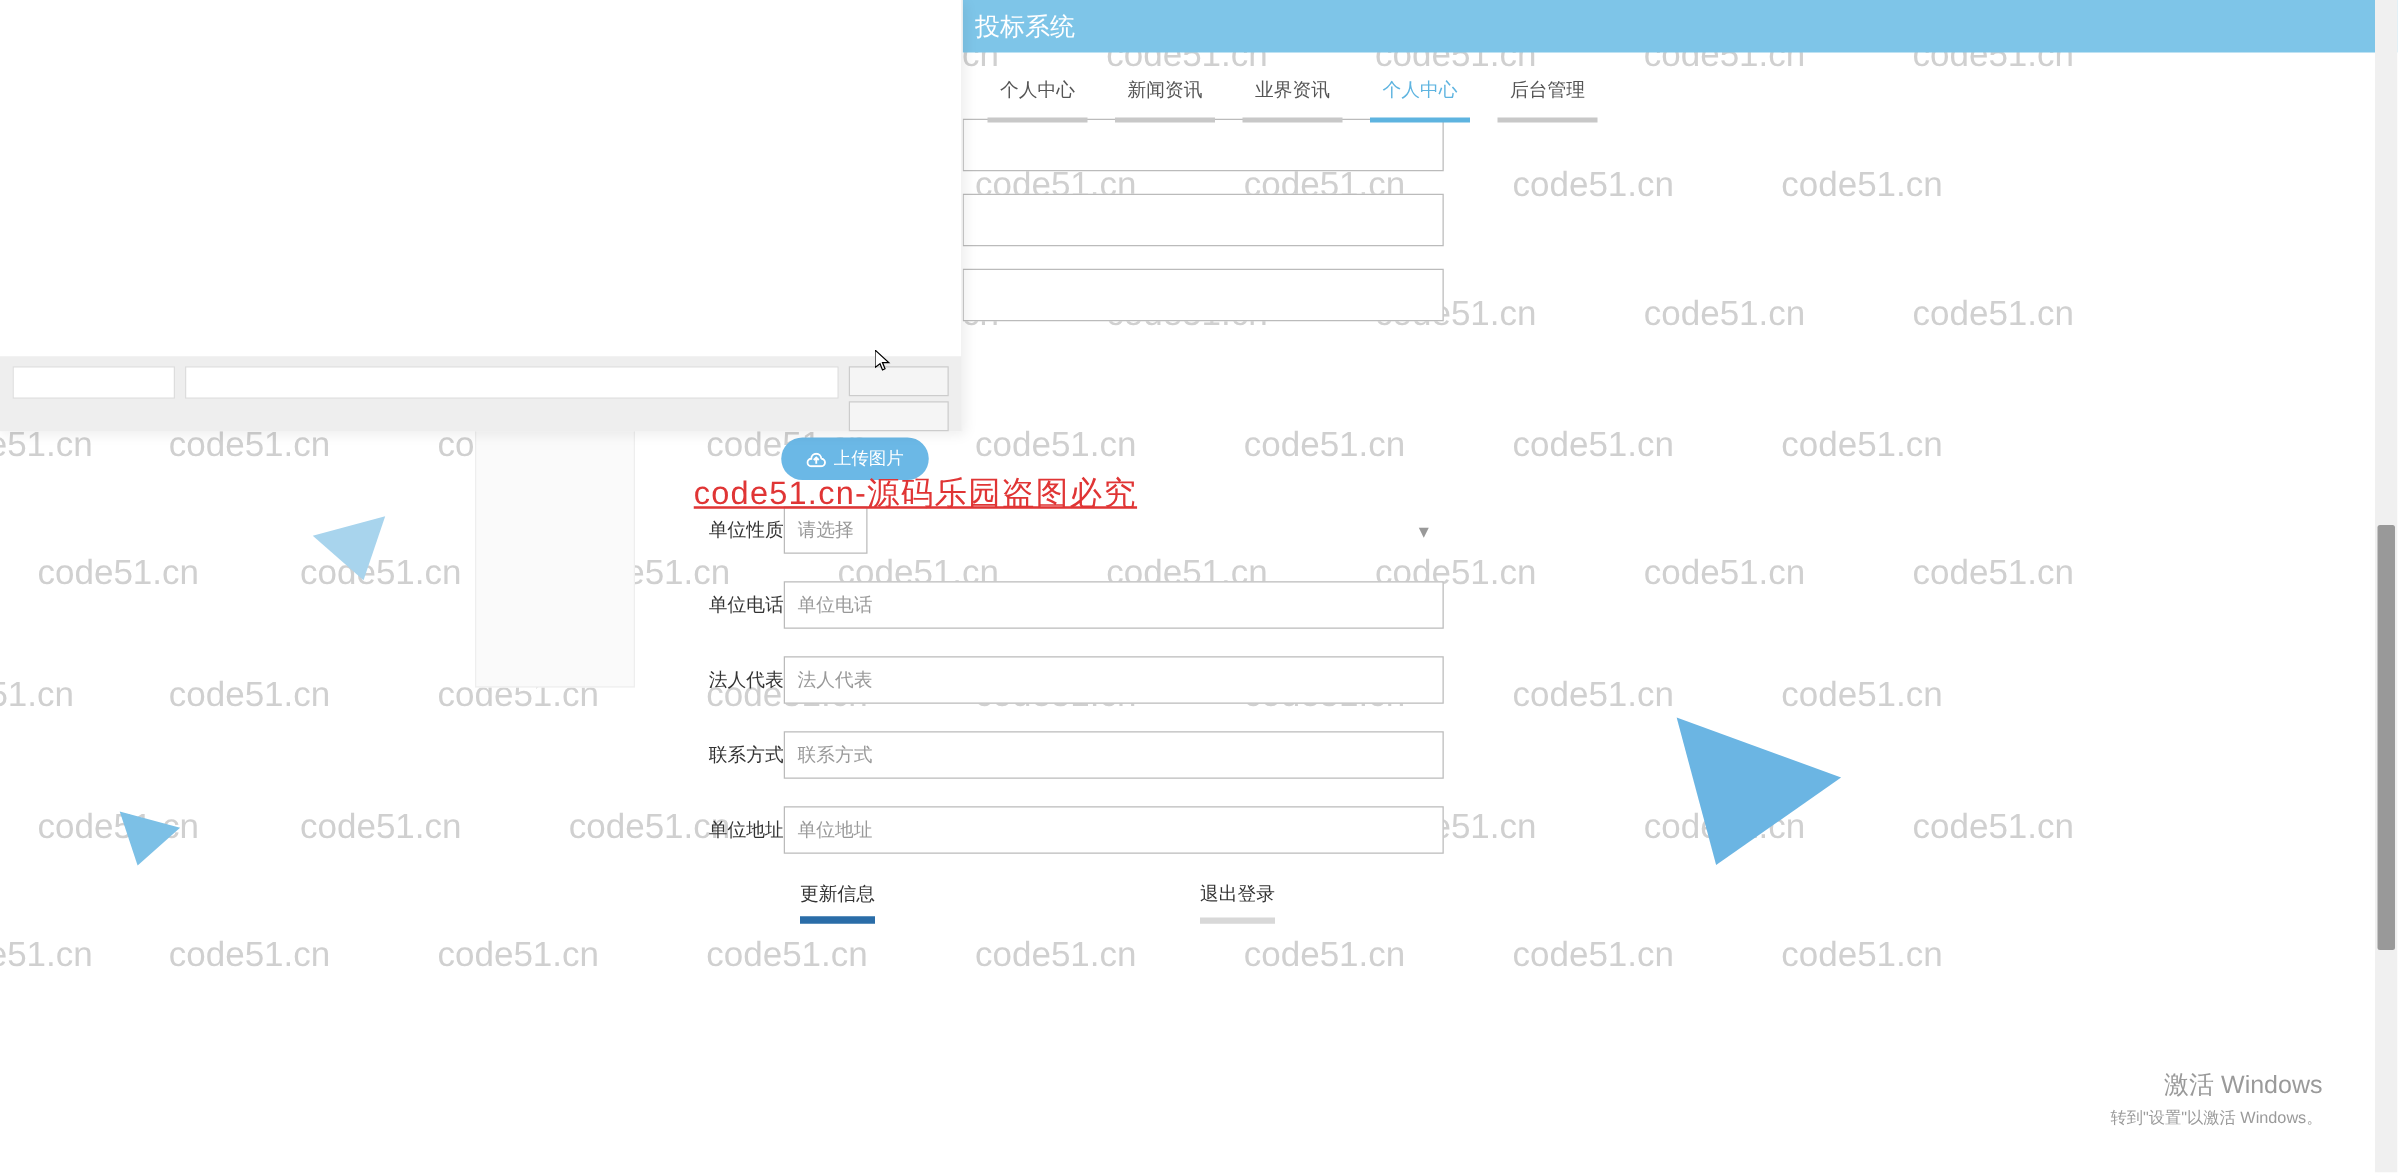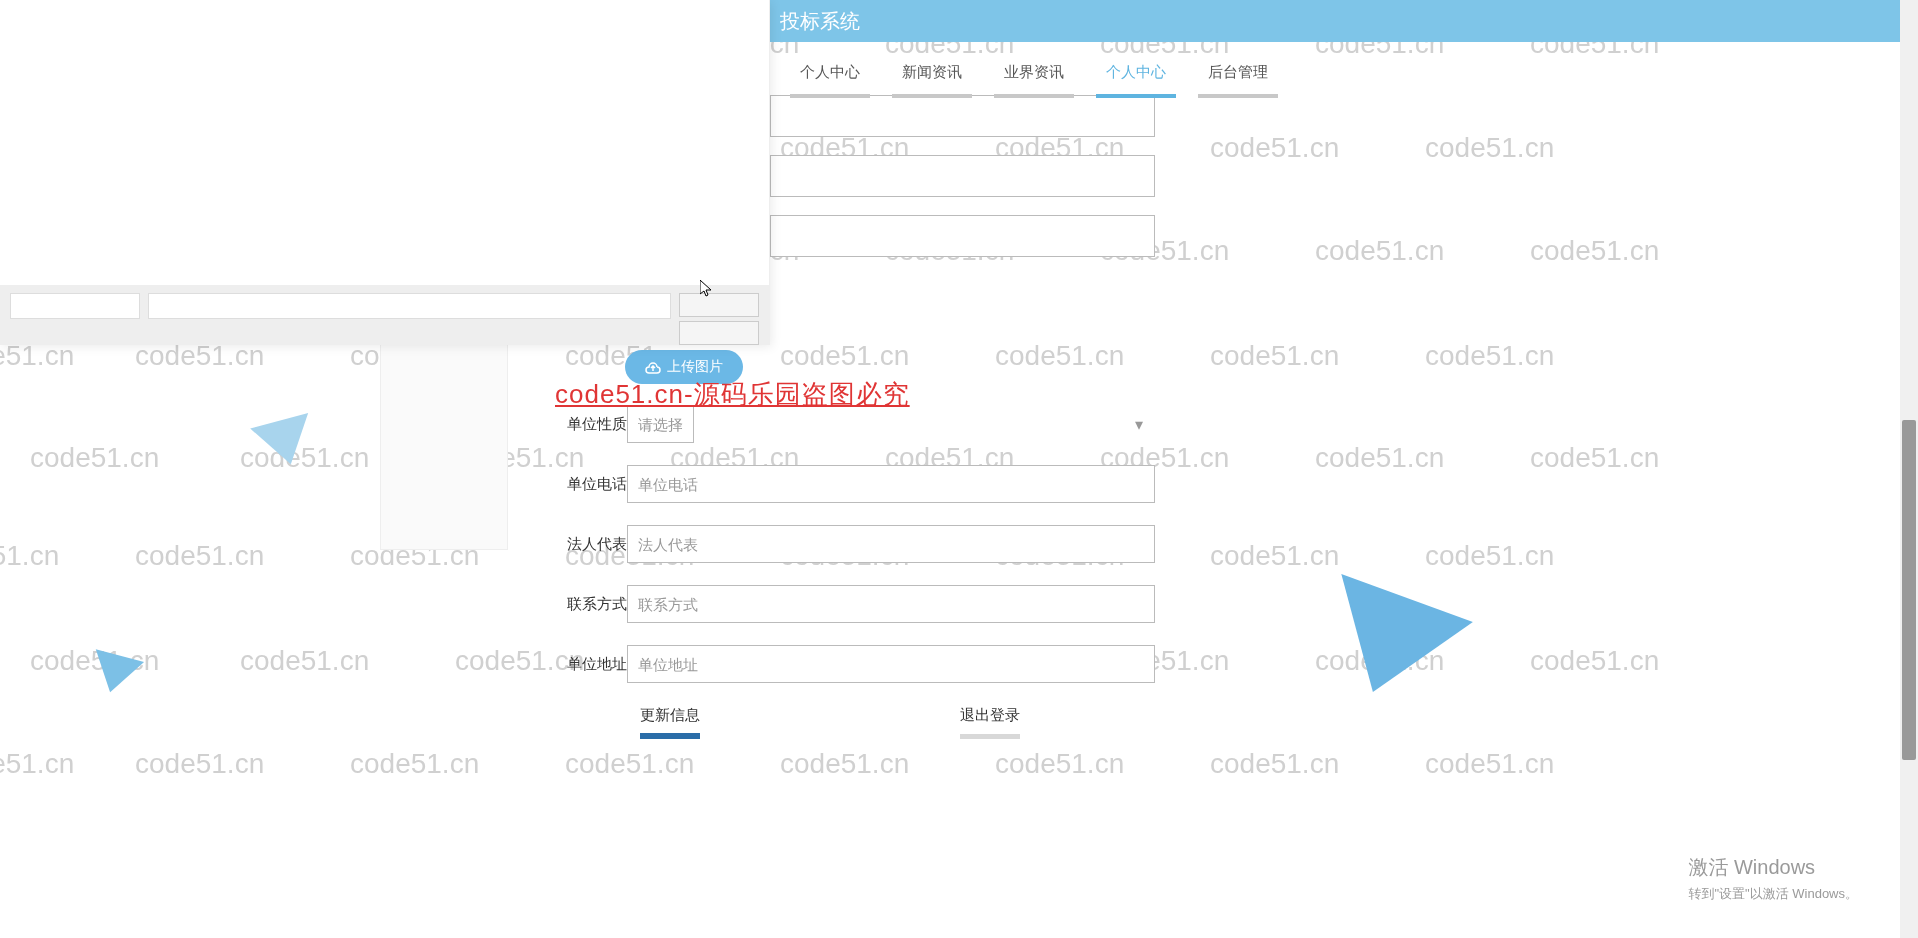--- a/index.html
+++ b/index.html
@@ -292,21 +292,21 @@
       border-right: 70px solid transparent;
       border-top: 100px solid #6bb5e3;
       transform: rotate(20deg);
     }
     
     
     .win-activate {
       position: absolute;
       right: 60px;
       bottom: 35px;
-      text-align: left;
+      text-align: right;
       z-index: 4;
       color: #9a9a9a;
     }
     .win-activate .title { font-size: 20px; }
     .win-activate .sub { font-size: 13px; margin-top: 4px; }
     
     
     .scrollbar {
       position: absolute;
       right: 0;

